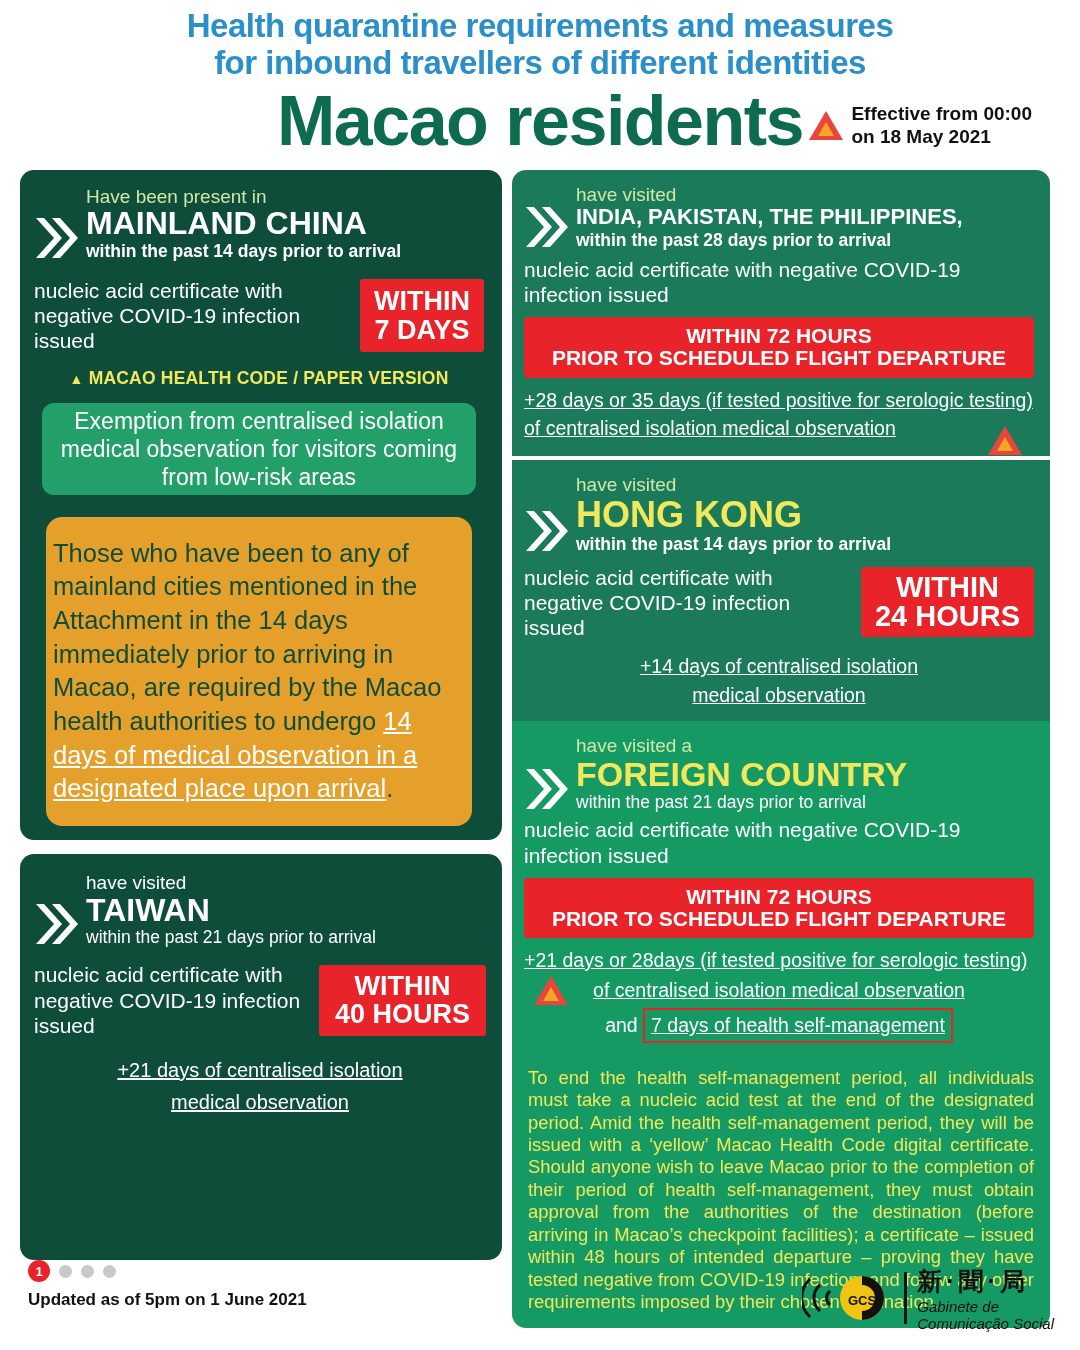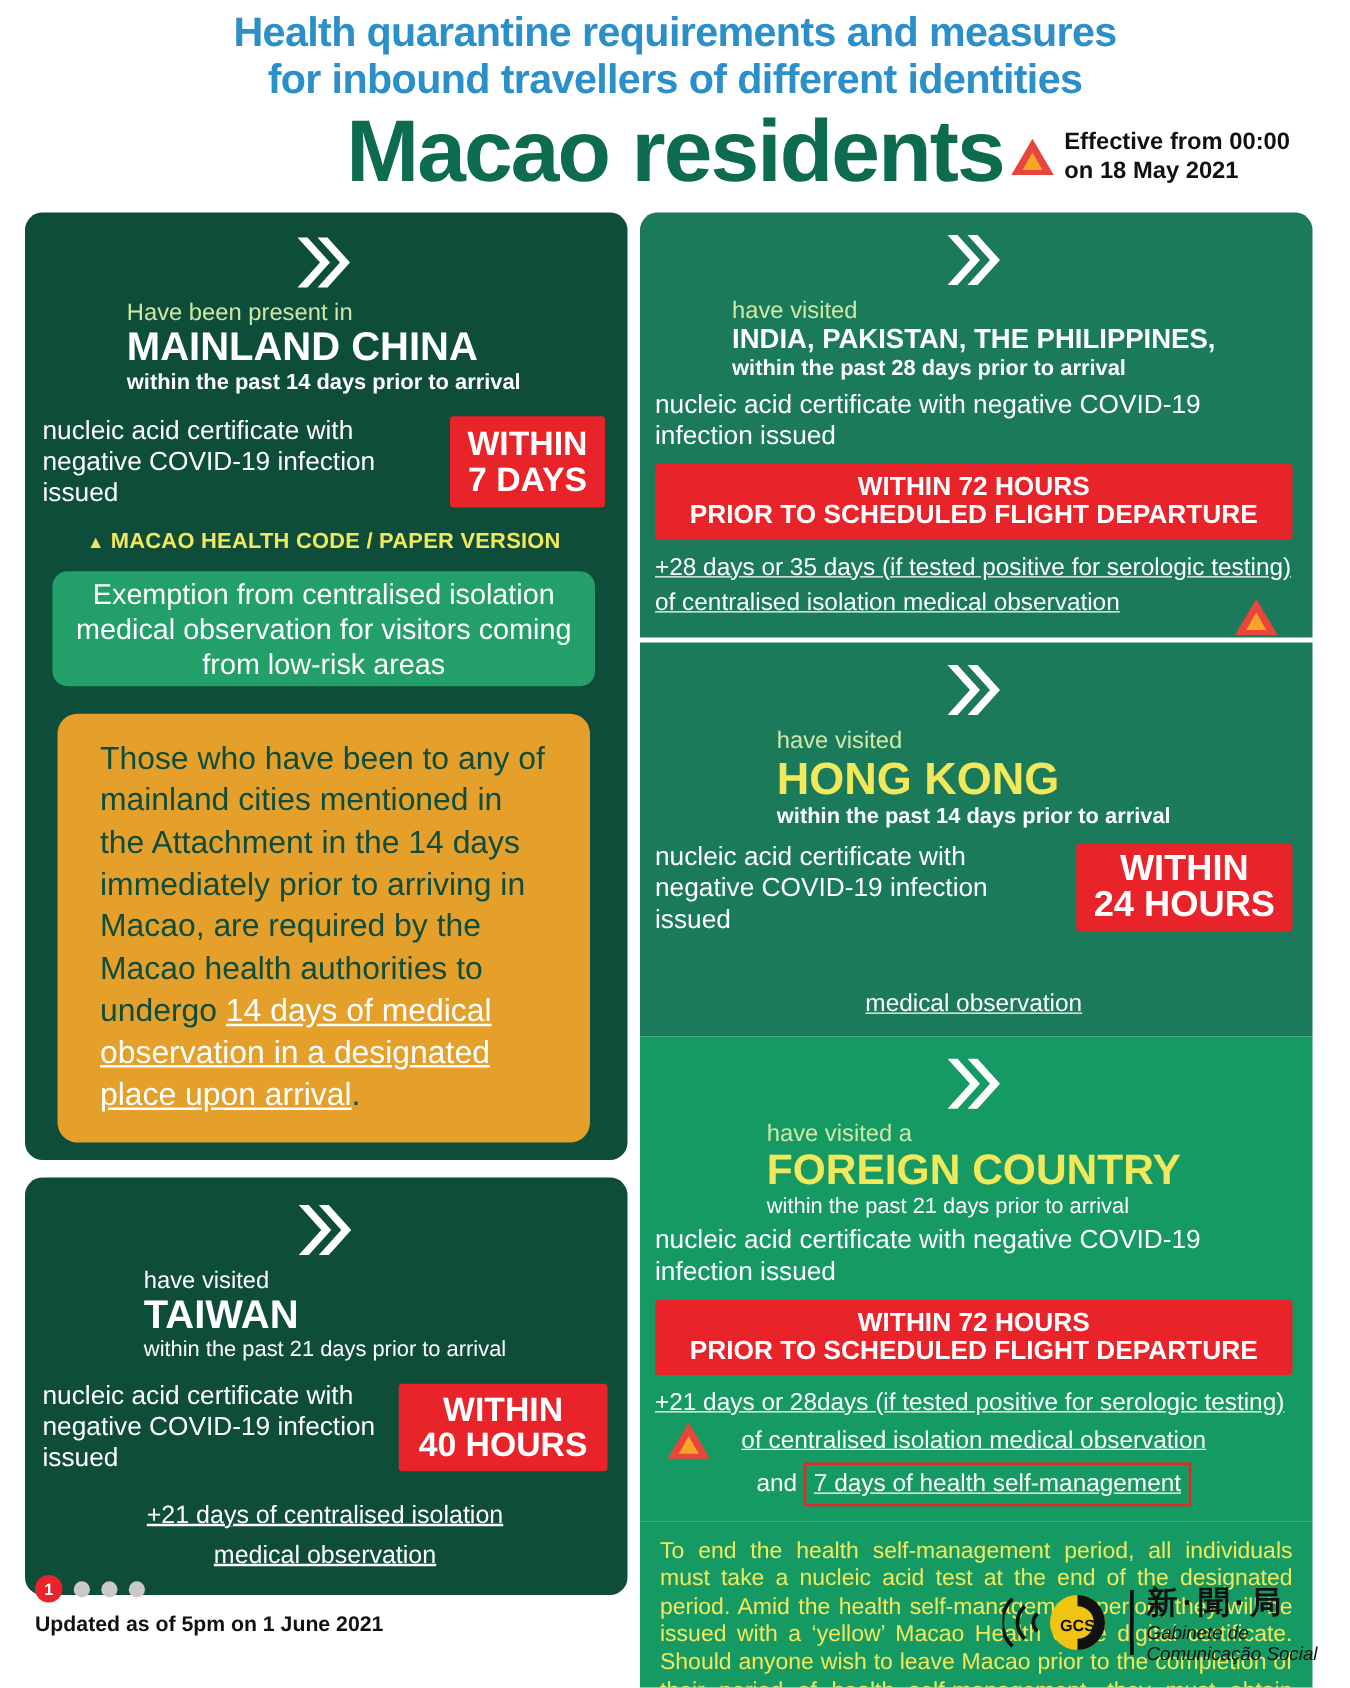--- a/index.html
+++ b/index.html
@@ -44,21 +44,21 @@
 
   .card { border-radius: 14px; position: relative; }
   .dark { background: #0f4d3b; }
   .mid { background: #1b7a5a; }
   .green { background: #169a63; }
 
   
   .chev { display: inline-block; width: 46px; position: relative; flex: 0 0 46px; }
   .chev svg { display: block; }
 
-  .blk-head { display: flex; align-items: center; gap: 6px; flex-direction: column; }
+  .blk-head { display: flex; align-items: flex-end; gap: 6px; }
   .lbl-small { color: #cfe8a8; font-size: 19px; line-height: 1.15; }
   .lbl-small.white { color: #ffffff; }
   .lbl-big { color: #ffffff; font-size: 32px; font-weight: bold; line-height: 1.05; }
   .lbl-big.yellow { color: #f2e85c; }
   .lbl-med { color: #ffffff; font-size: 22px; font-weight: bold; line-height: 1.12; }
   .lbl-sub { color: #ffffff; font-size: 17.5px; font-weight: bold; line-height: 1.2; }
   .lbl-sub.light { font-weight: normal; }
   .body-text { color: #ffffff; font-size: 21px; line-height: 1.2; }
   .red-badge {
     background: #e8232a; color: #ffffff; font-weight: bold; text-align: center;
@@ -74,21 +74,21 @@
   .badge-7 { padding: 8px 14px; font-size: 27px; }
   .hcode { color: #f2e85c; font-size: 17.5px; font-weight: bold; text-align: center; margin-top: 14px; letter-spacing: 0.2px;}
   .hcode .arrow { color: #f2e85c; font-size: 14px; }
 
   .exempt {
     background: #23a06a; border-radius: 12px; margin: 14px 8px 0 8px; padding: 4px 12px;
     text-align: center; color: #ffffff; font-size: 23px; line-height: 1.22;
   }
 
   .attach {
-    background: #e5a02c; border-radius: 16px; margin: 22px 12px 0 12px; padding: 20px 34px;
+    background: #e5a02c; border-radius: 16px; margin: 22px 12px 0 12px; padding: 20px 7px;
     color: #0f4d3b; font-size: 25.5px; line-height: 1.32;
   }
   .attach .u { text-decoration: underline; color: #ffffff; }
 
   .left-bottom { margin-top: 14px; padding: 18px 16px 16px 14px; flex: 1 1 auto; }
   .tw-nucleic { display: flex; align-items: center; gap: 10px; margin-top: 14px; }
   .badge-72 { padding: 7px 16px; font-size: 27px; }
   .tw-plus { color: #ffffff; font-size: 20px; text-align: center; margin-top: 16px; line-height: 1.6; }
 
   
@@ -248,21 +248,21 @@
           </div>
         </div>
         <div class="hk-row">
           <div class="body-text" style="flex:1">nucleic acid certificate with negative COVID-19 infection issued</div>
           <div class="red-badge badge-24">
             <div>WITHIN</div>
             <div>24 HOURS</div>
           </div>
         </div>
         <div class="r-plus" style="text-align:center; margin-top:12px;">
-          <br>
+          <span class="underline-text">+14 days of centralised isolation</span><br>
           <span class="underline-text">medical observation</span>
         </div>
       </div>
 
       <div class="card green r3" style="border-radius:0;">
         <div class="blk-head">
           <span class="chev">
             <svg width="46" height="48" viewBox="0 0 46 48">
                 <path d="M2 4 L20 24 L2 44 L10 44 L28 24 L10 4 Z" fill="#ffffff"></path>
                 <path d="M18 4 L36 24 L18 44 L26 44 L44 24 L26 4 Z" fill="#ffffff"></path>

